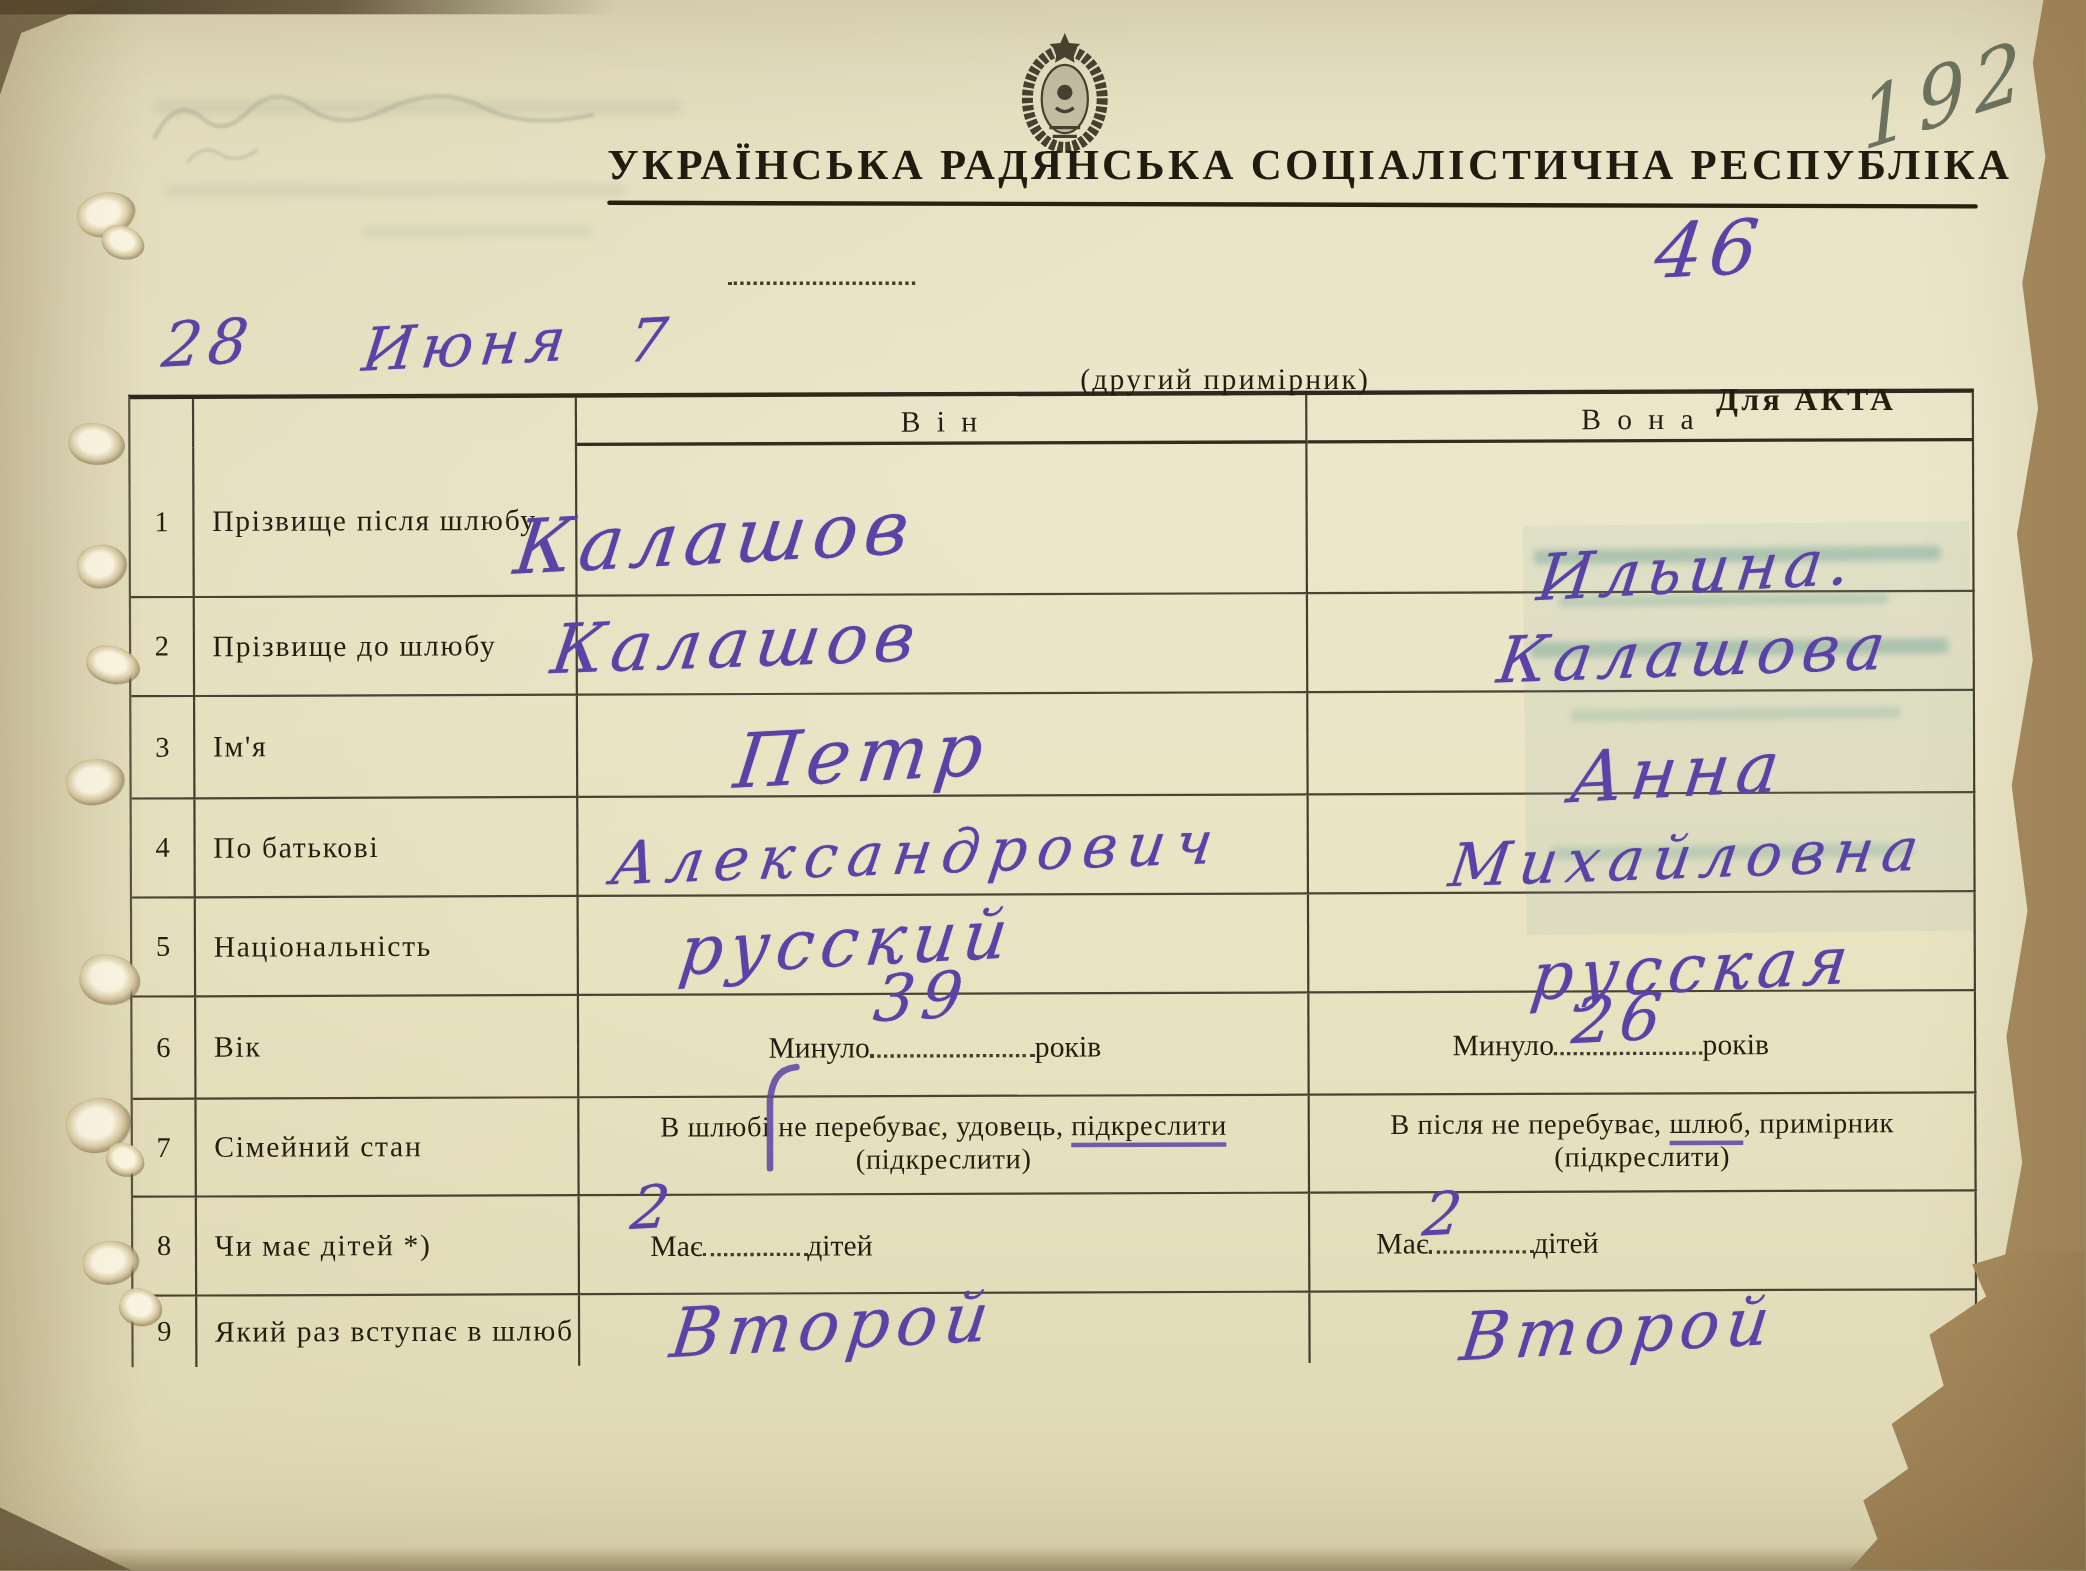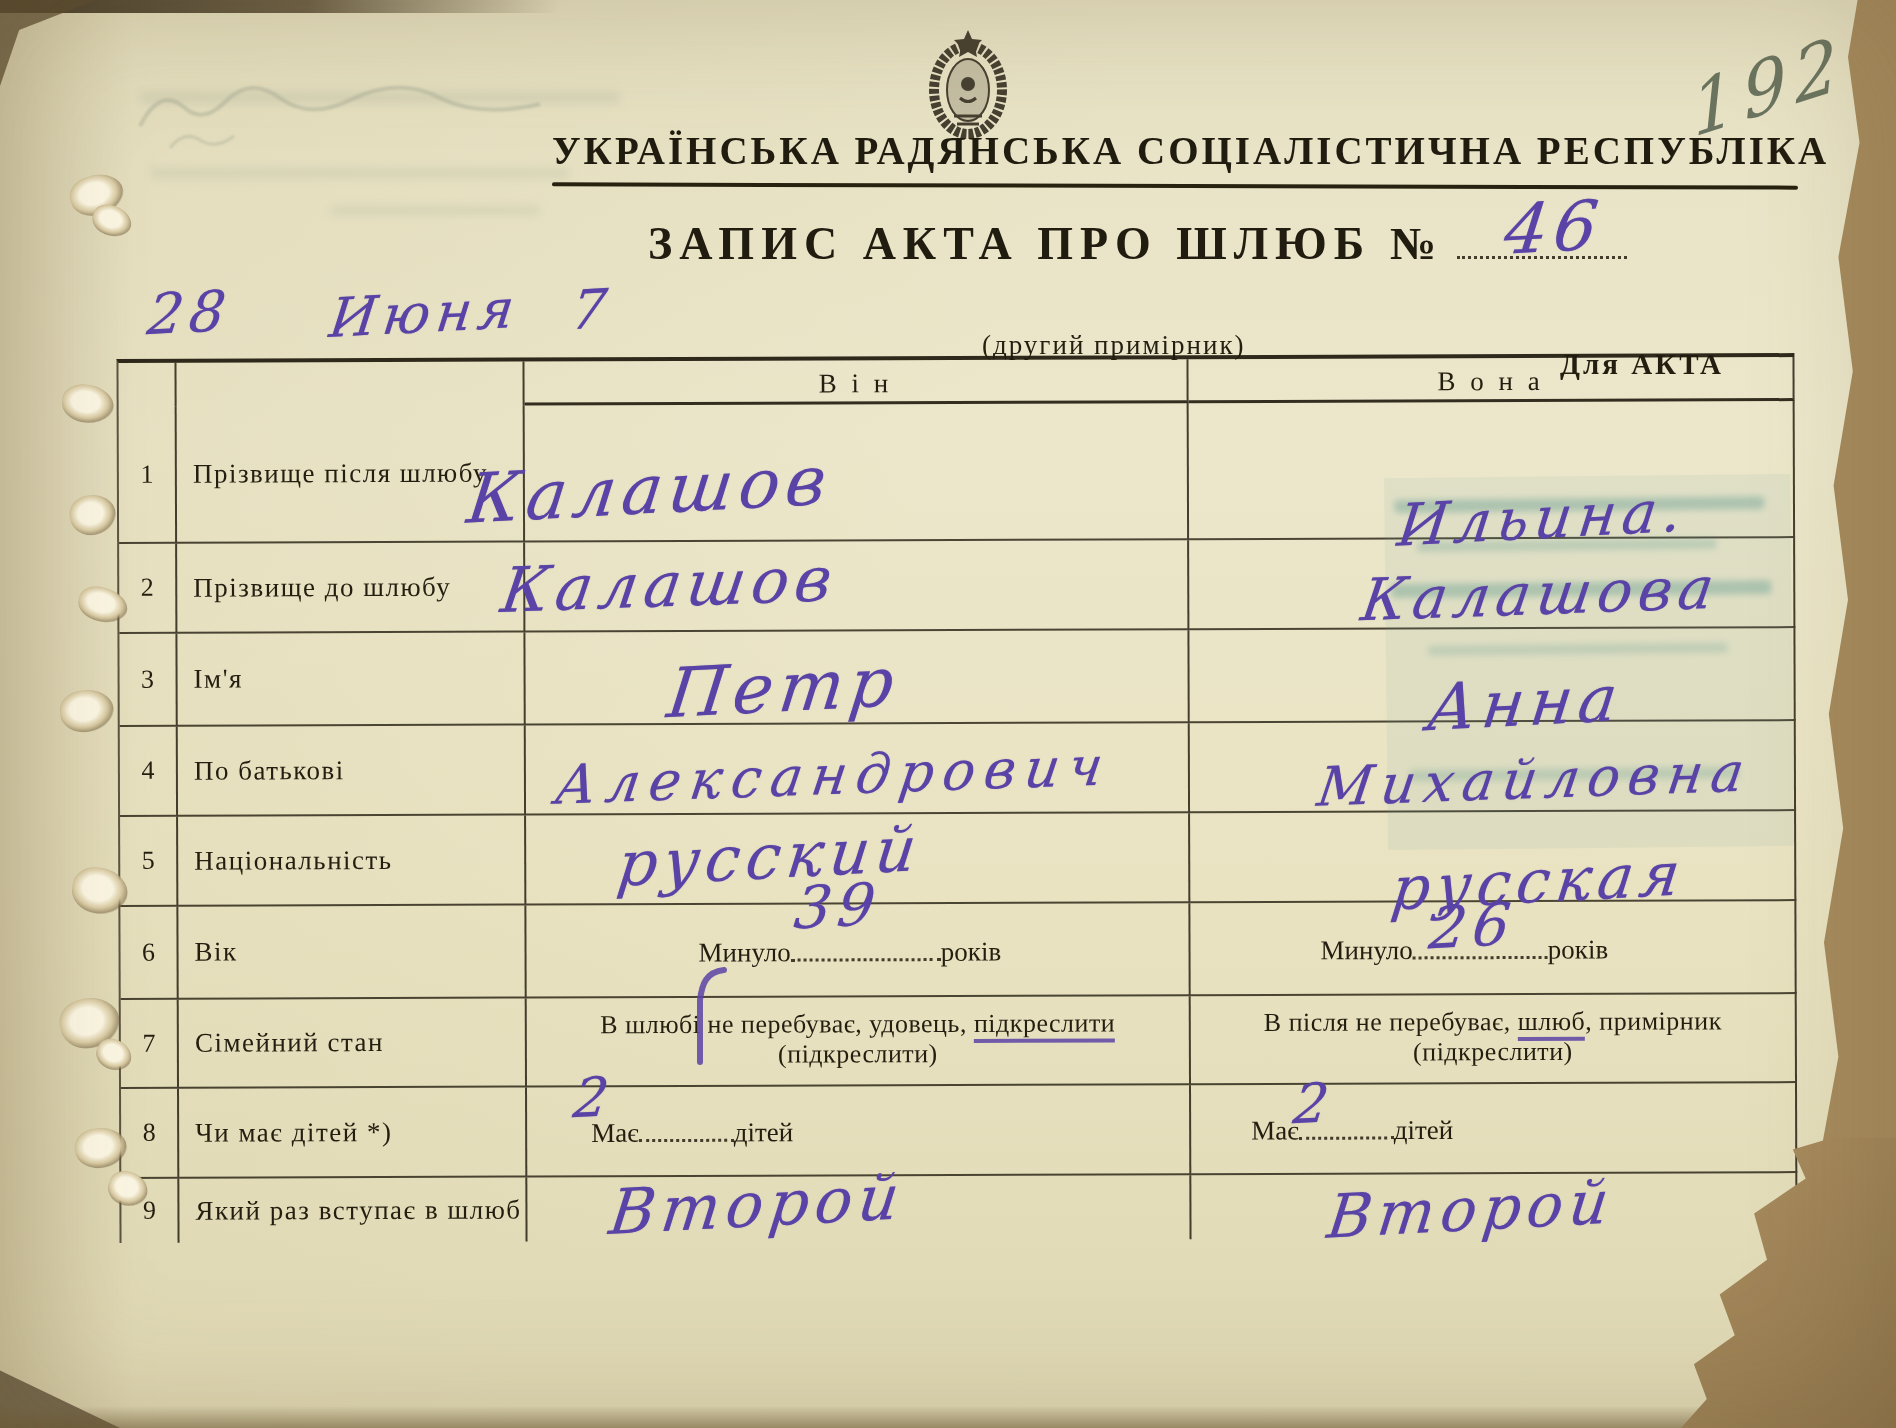--- a/index.html
+++ b/index.html
@@ -130,21 +130,21 @@
     <path d="M46 4 l4 9 10 1 -7 7 2 10 -9 -5 -9 5 2 -10 -7 -7 10 -1 z" fill="#3e382a"></path>
     <circle cx="46" cy="58" r="7" fill="#3e382a"></circle>
     <path d="M38 72 q8 7 16 0" stroke="#3e382a" stroke-width="3" fill="none"></path>
     <path d="M32 90 L60 90 M35 98 L57 98" stroke="#3e382a" stroke-width="3"></path>
   </svg>
 
   <div class="abs republic printed">УКРАЇНСЬКА РАДЯНСЬКА СОЦІАЛІСТИЧНА РЕСПУБЛІКА</div>
   <div class="abs republic-line"></div>
 
   <div class="abs doc-title printed">
-    <span>ЗАПИС АКТА ПРО ШЛЮБ №</span><span class="dots" style="width:170px"></span>
+    <span class="dots" style="width:170px"></span>
   </div>
   <div class="ink" style="left:1505px;top:188px;font-size:68px">46</div>
 
   <div class="ink" style="left:148px;top:280px;font-size:56px">28</div>
   <div class="ink" style="left:330px;top:282px;font-size:54px">Июня</div>
   <div class="ink" style="left:572px;top:278px;font-size:54px">7</div>
 
   <div class="abs copy-note printed">(другий примірник)</div>
   <div class="abs for-office printed">Для АКТА</div>
 

